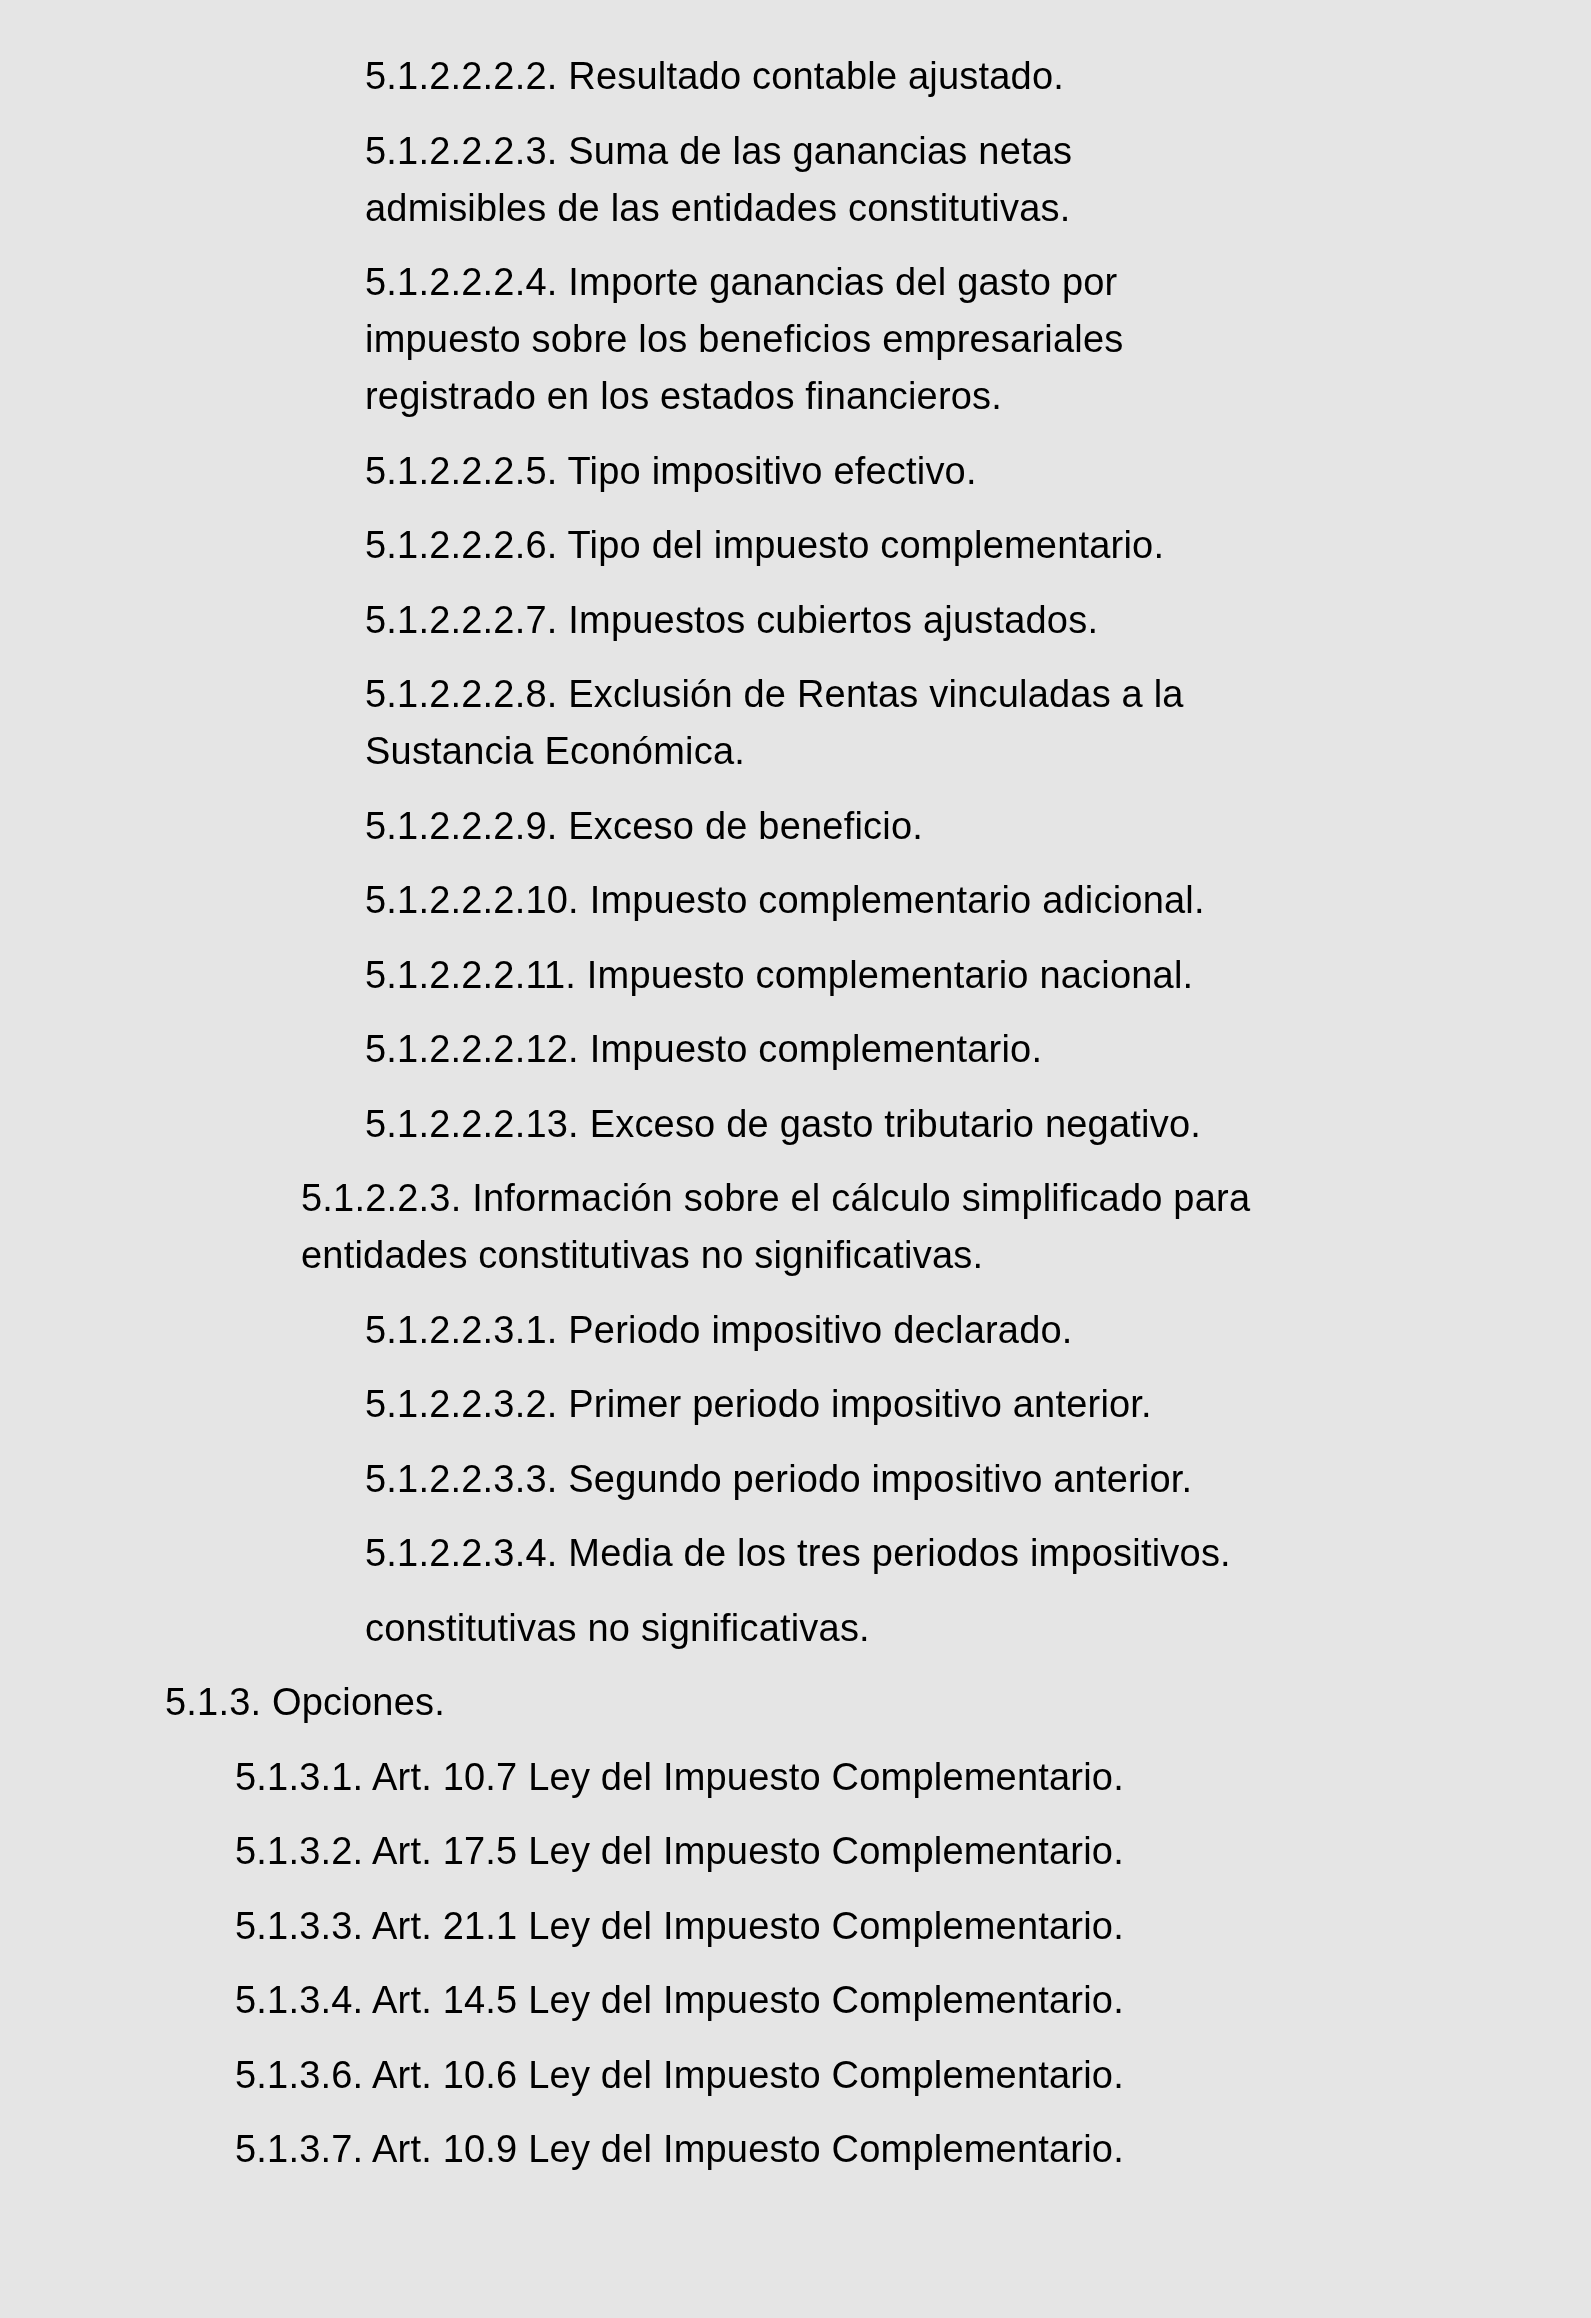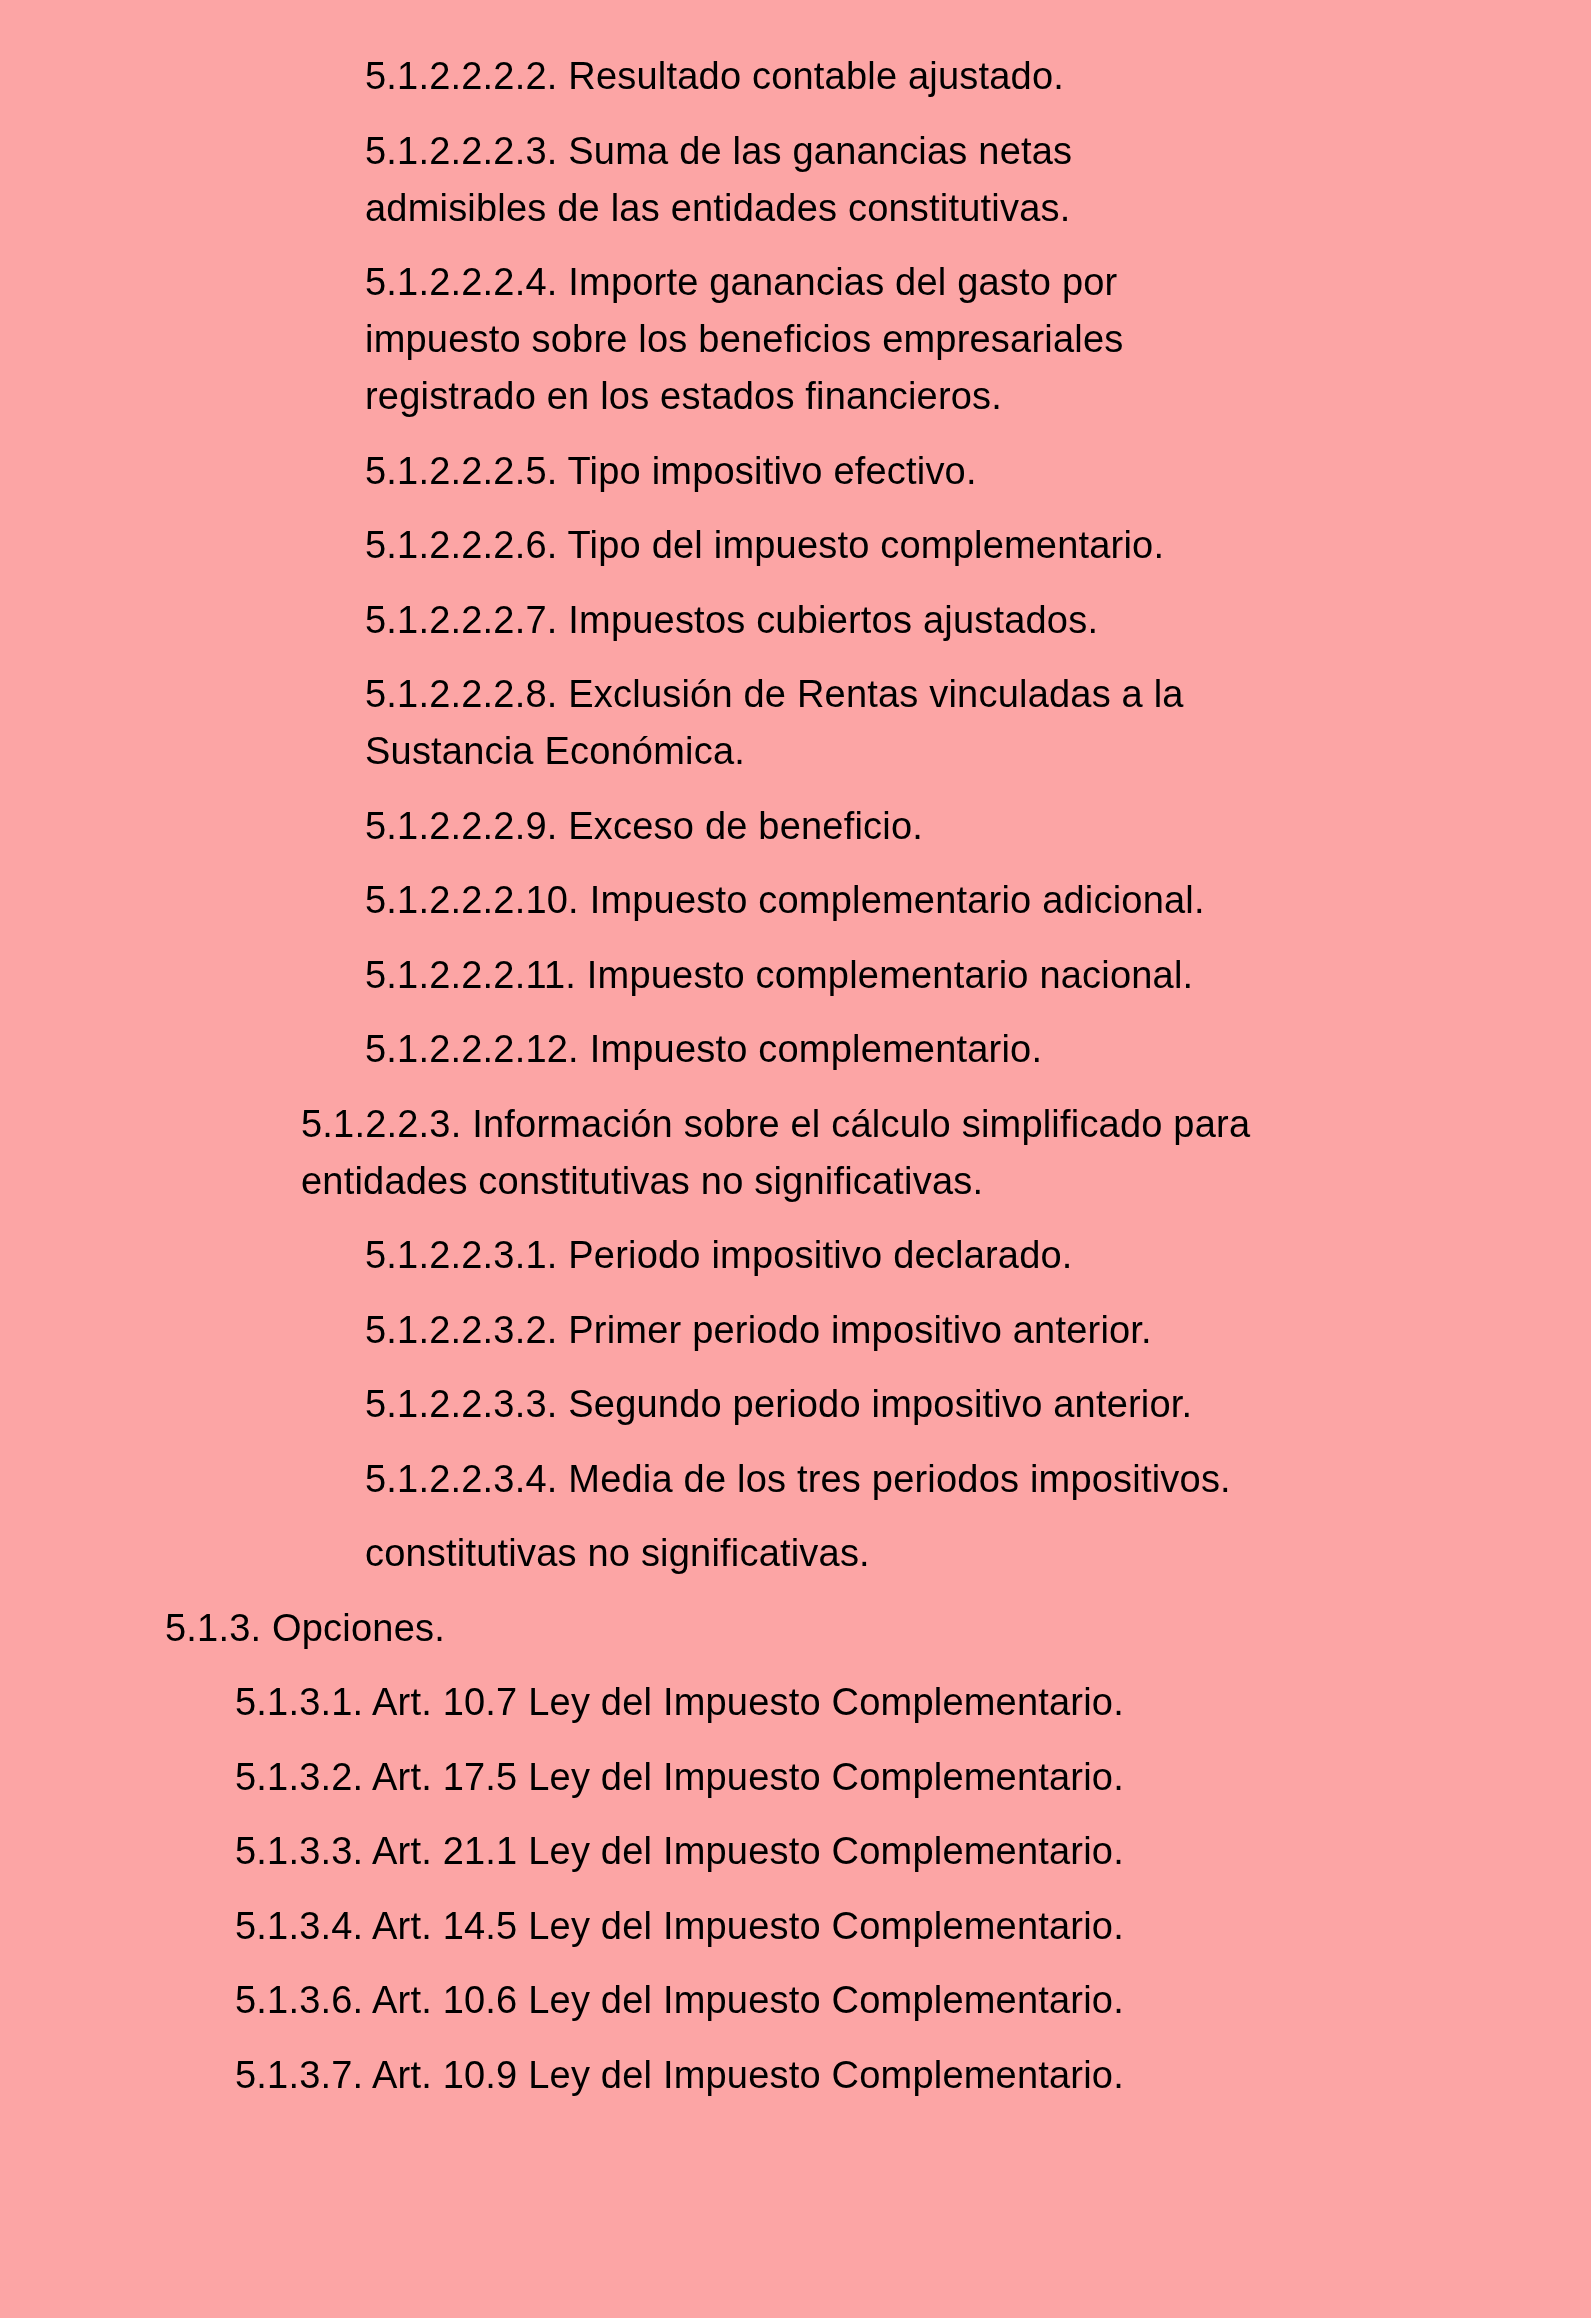--- a/index.html
+++ b/index.html
@@ -8,21 +8,21 @@
     width: 1592px;
     height: 2319px;
     overflow: hidden;
     font-family: "Liberation Sans", sans-serif;
     color: #000000;
   }
   .page {
     position: relative;
     width: 1592px;
     height: 2319px;
-    background: #fca5a5;
+    background: #e5e5e5;
     padding-top: 48px;
   }
   .toc-list {
     width: 100%;
   }
   .toc-item {
     font-size: 38px;
     line-height: 57px;
     letter-spacing: 0.2px;
     margin-bottom: 17.5px;
@@ -69,20 +69,23 @@
       </p>
       <p class="toc-item indent-3">
         <span class="toc-line">5.1.2.2.2.10. Impuesto complementario adicional.</span>
       </p>
       <p class="toc-item indent-3">
         <span class="toc-line">5.1.2.2.2.11. Impuesto complementario nacional.</span>
       </p>
       <p class="toc-item indent-3">
         <span class="toc-line">5.1.2.2.2.12. Impuesto complementario.</span>
       </p>
+      <p class="toc-item indent-3">
+        <span class="toc-line">5.1.2.2.2.13. Exceso de gasto tributario negativo.</span>
+      </p>
       <p class="toc-item indent-2">
         <span class="toc-line">5.1.2.2.3. Información sobre el cálculo simplificado para</span>
         <span class="toc-line">entidades constitutivas no significativas.</span>
       </p>
       <p class="toc-item indent-3">
         <span class="toc-line">5.1.2.2.3.1. Periodo impositivo declarado.</span>
       </p>
       <p class="toc-item indent-3">
         <span class="toc-line">5.1.2.2.3.2. Primer periodo impositivo anterior.</span>
       </p>

